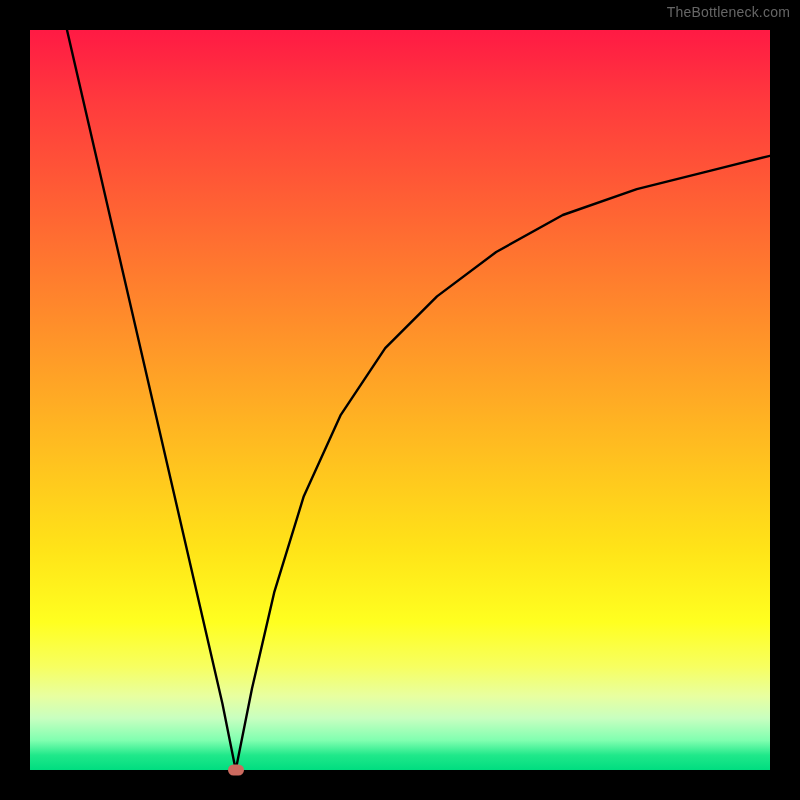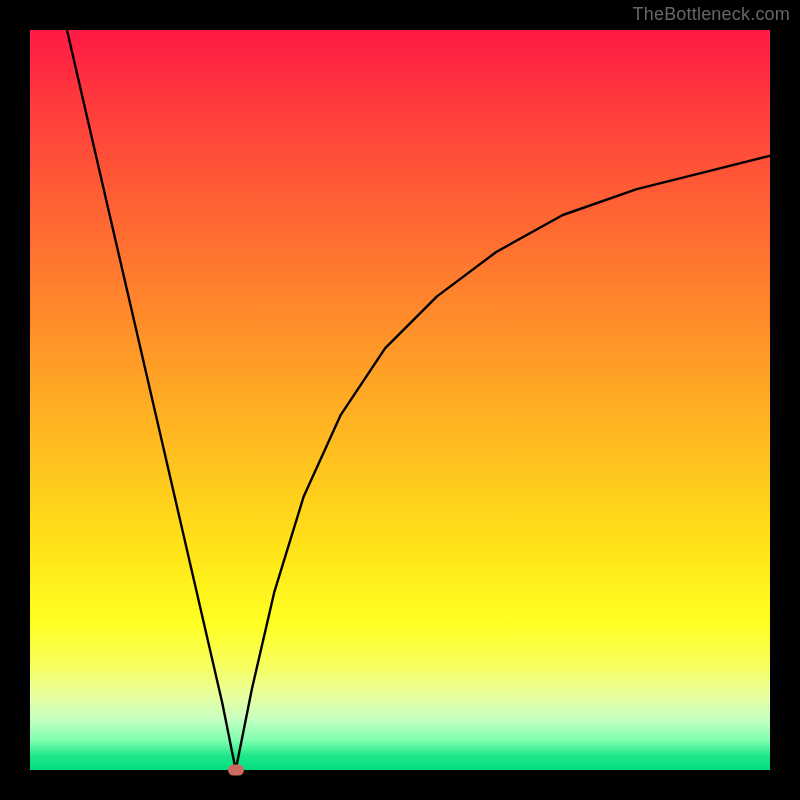--- a/index.html
+++ b/index.html
@@ -45,21 +45,21 @@
     left: 0;
     top: 0;
     width: 740px;
     height: 740px;
   }
   .watermark {
     position: absolute;
     top: 4px;
     right: 10px;
     color: #666;
-    font-size: 18px;
+    font-size: 14px;
     font-weight: 400;
     letter-spacing: 0.2px;
   }
   .marker {
     position: absolute;
     width: 16px;
     height: 11px;
     border-radius: 6px;
     background: #cc6a5f;
     transform: translate(-50%, -50%);

